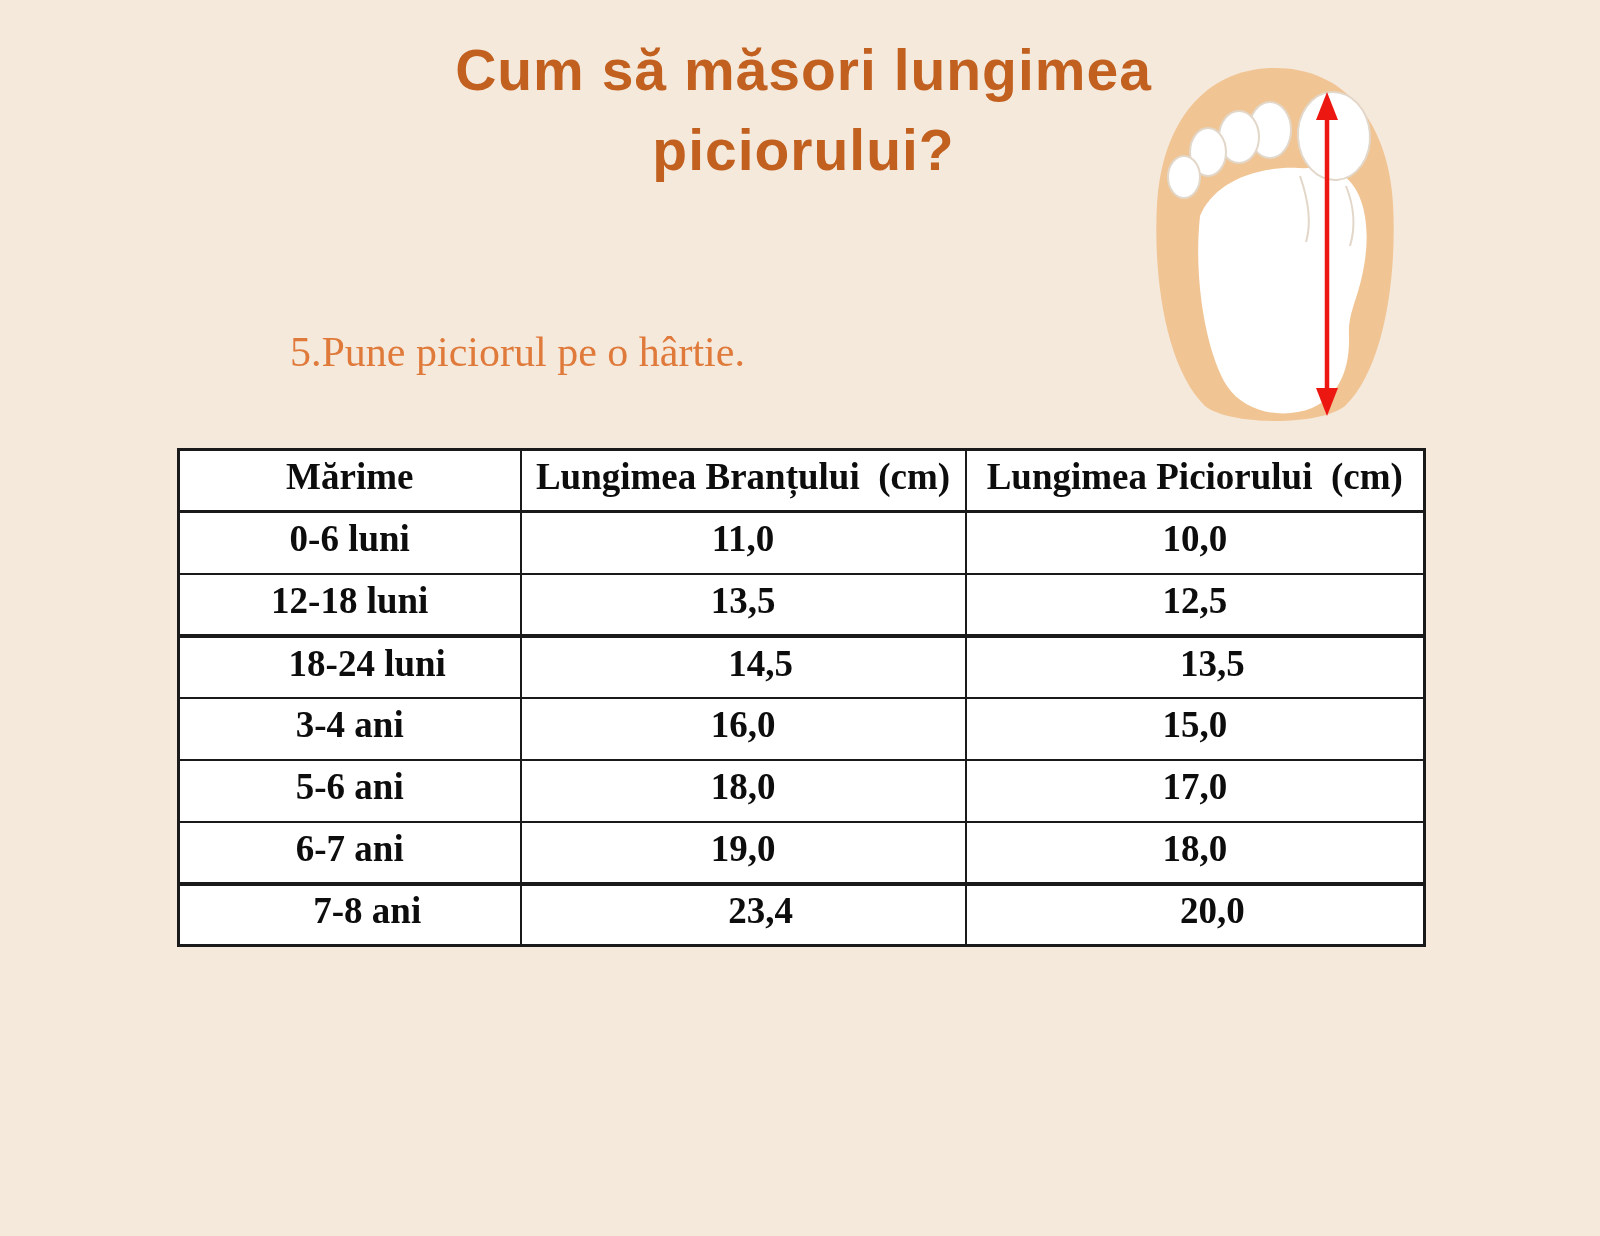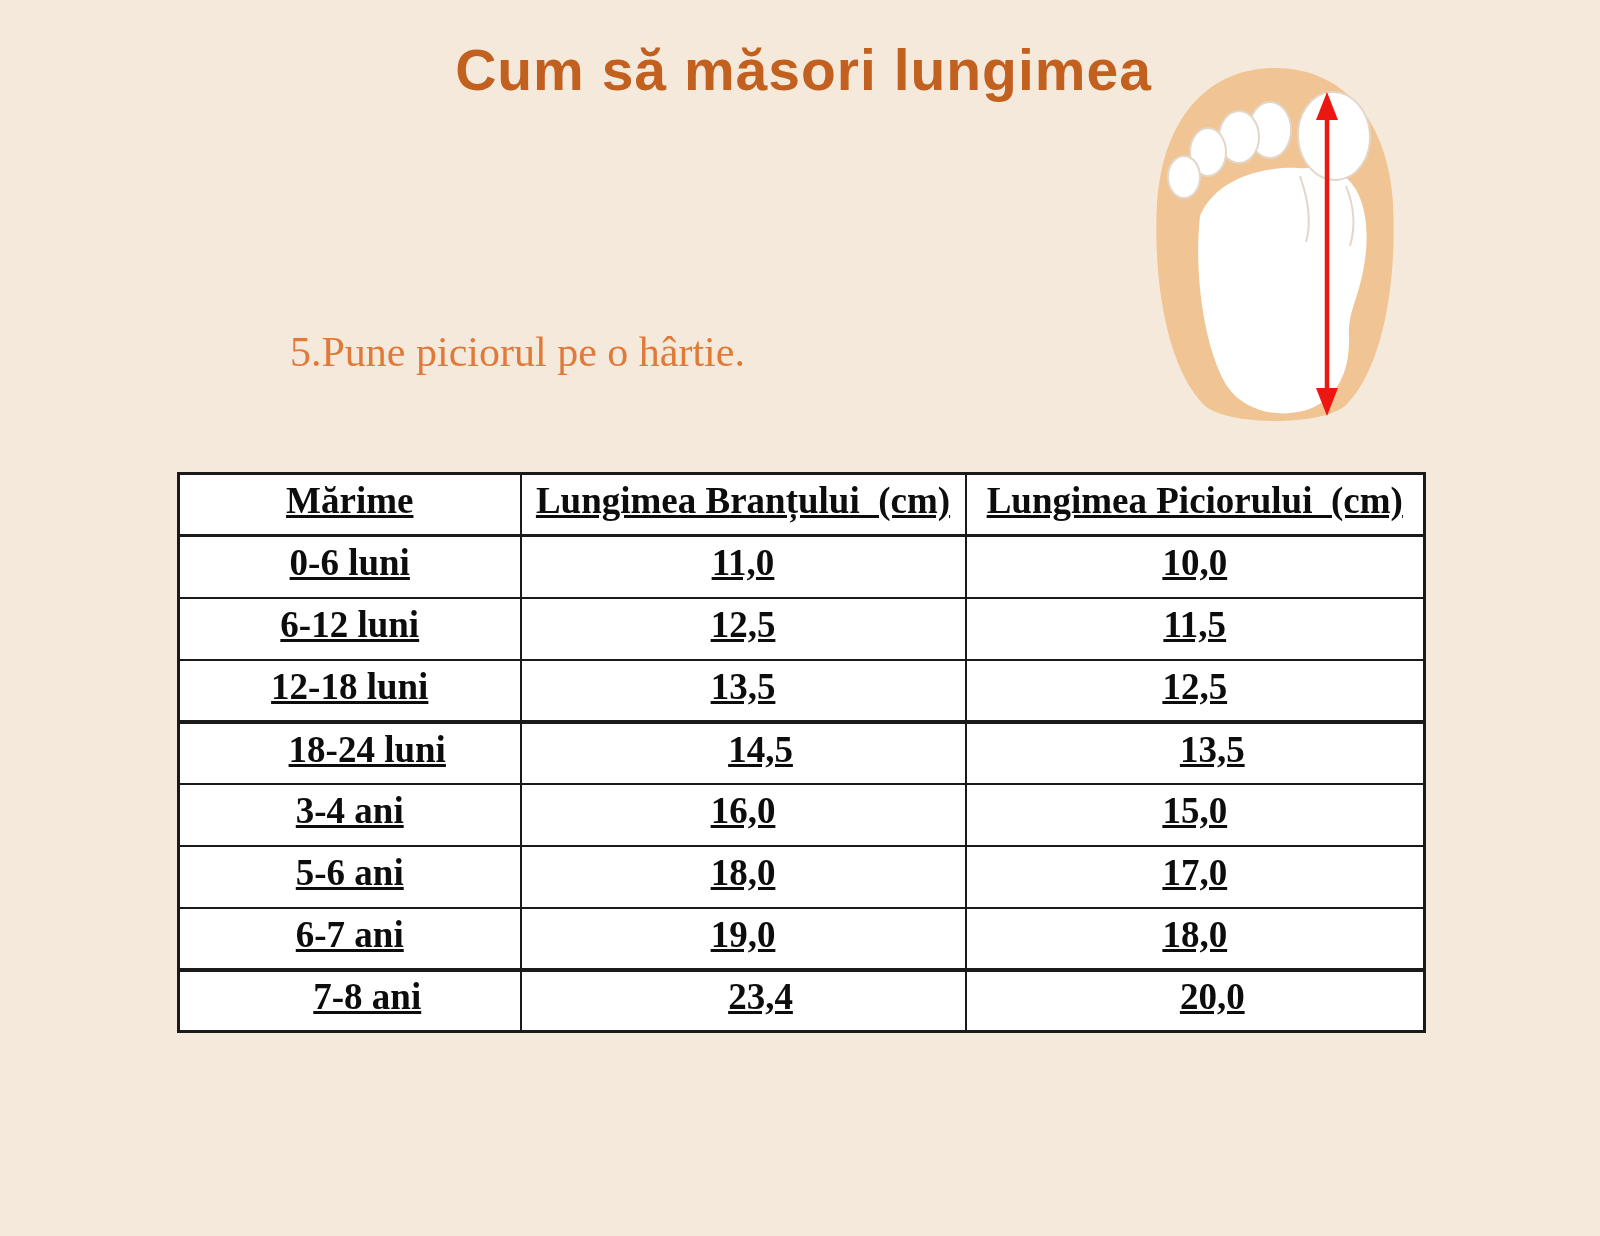--- a/index.html
+++ b/index.html
@@ -48,29 +48,28 @@
 
   .foot-wrap{
     position:absolute;
     left:1150px; top:64px;
     width:250px; height:366px;
   }
   .foot-wrap svg{display:block;width:100%;height:100%;}
 
   table.size-table{
     position:absolute;
-    left:177px; top:472px;
+    left:177px; top:448px;
     width:1246px;
     border-collapse:collapse;
     table-layout:fixed;
     background:var(--table_bg);
     font-family:"Liberation Serif", serif;
     font-weight:bold;
     color:var(--text);
-    text-decoration:underline;
   }
   table.size-table col.c1{width:342px;}
   table.size-table col.c2{width:445px;}
   table.size-table col.c3{width:459px;}
   table.size-table th, table.size-table td{
     border:2px solid var(--table_border);
     text-align:center;
     vertical-align:middle;
     height:62px;
     padding:0 4px 8px 4px;
@@ -82,20 +81,21 @@
   table.size-table thead th{border-bottom-width:3px;}
   table.size-table tr.thick-top td{border-top-width:4px;padding-left:39px;}
 </style>
 </head>
 <body>
 
 <div class="page">
 
   <div class="title-block">
     <div>Cum să măsori lungimea</div>
+    <div>piciorului?</div>
   </div>
 
   <div class="instructions">
     <div>5.Pune piciorul pe o hârtie.</div>
     <div>2.Marcați conturul din jurul piciorului.</div>
     <div>3.Folosiți rigla pentru a măsura lungimea.</div>
   </div>
 
   <div class="foot-wrap">
     <svg viewBox="0 0 250 366" xmlns="http://www.w3.org/2000/svg">
@@ -129,25 +129,20 @@
         <th>Lungimea Piciorului  (cm)</th>
       </tr>
     </thead>
     <tbody>
       <tr>
         <td>0-6 luni</td>
         <td>11,0</td>
         <td>10,0</td>
       </tr>
       <tr>
-        <td>6-12 luni</td>
-        <td>12,5</td>
-        <td>11,5</td>
-      </tr>
-      <tr>
         <td>12-18 luni</td>
         <td>13,5</td>
         <td>12,5</td>
       </tr>
       <tr class="thick-top">
         <td>18-24 luni</td>
         <td>14,5</td>
         <td>13,5</td>
       </tr>
       <tr>

